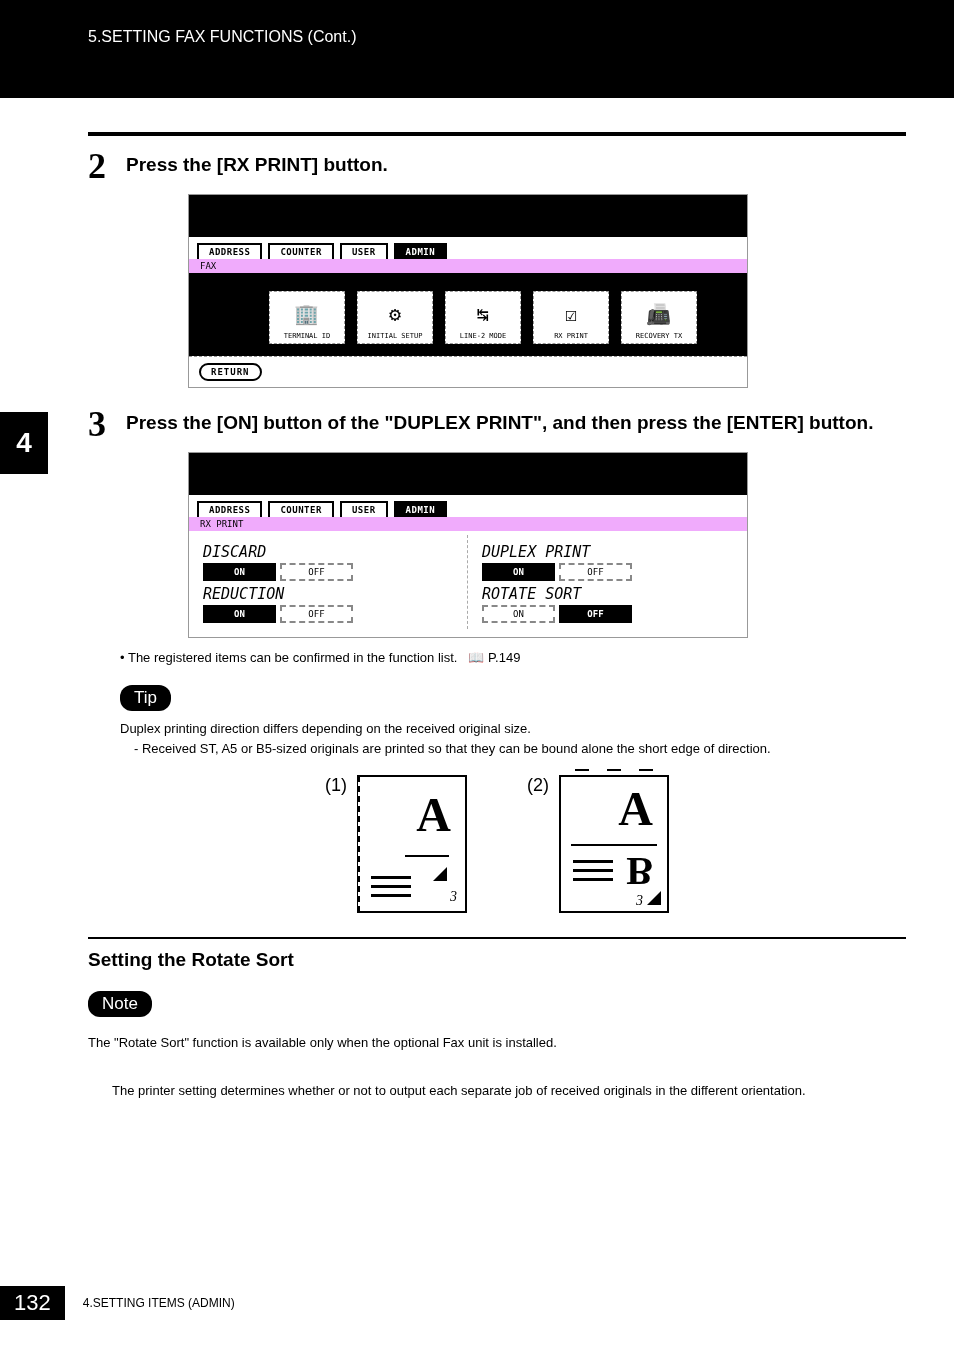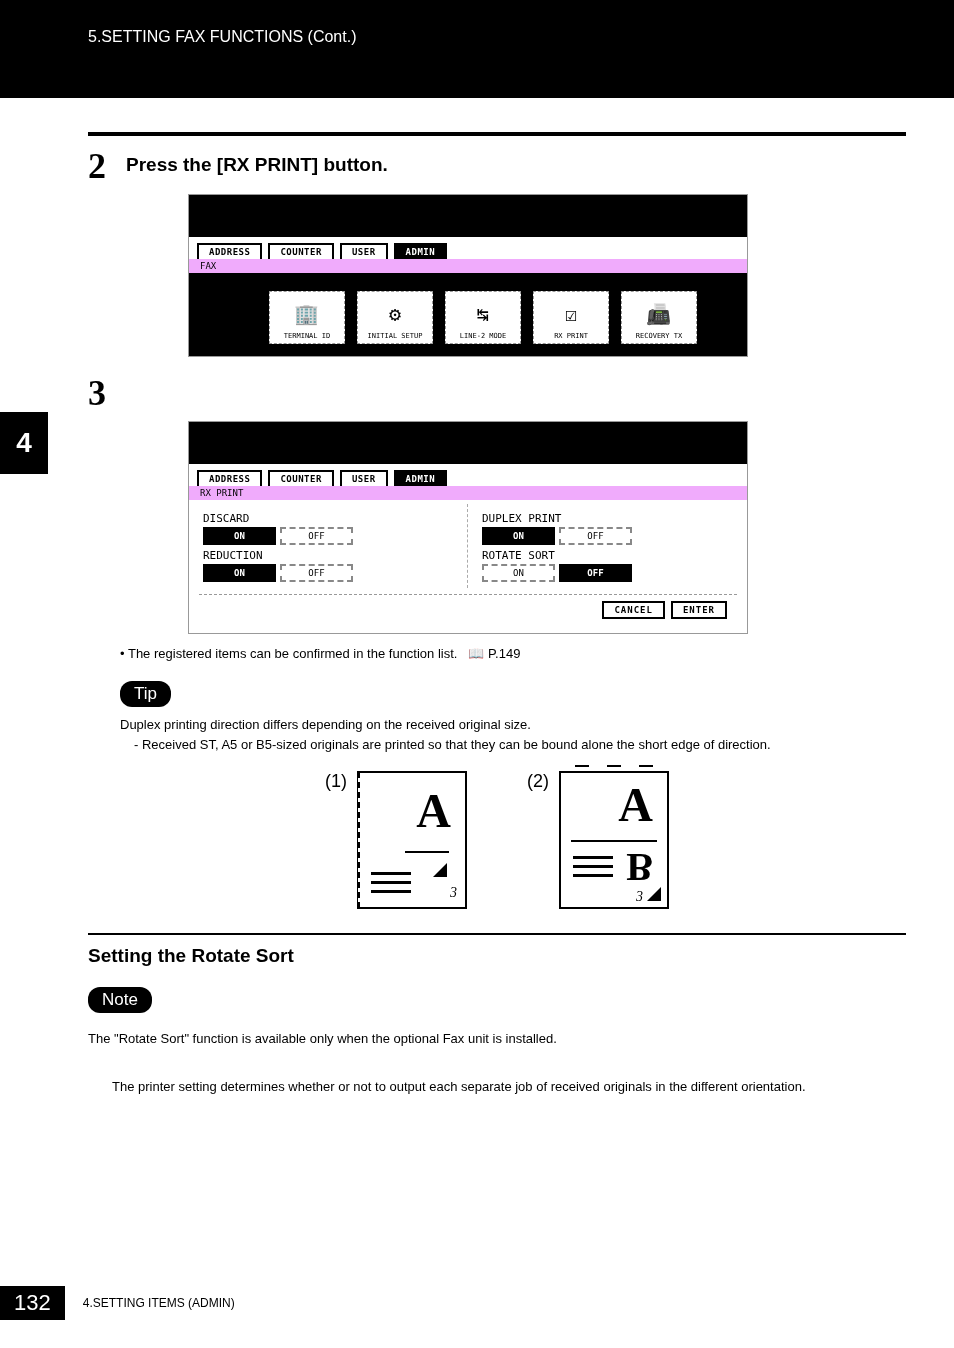--- a/index.html
+++ b/index.html
@@ -144,21 +144,21 @@
   
   .shot2-body {
     background: #fff;
     padding: 4px 10px 8px 10px;
     font-family: monospace;
     font-size: 9px;
   }
   .shot2-row { display: flex; }
   .shot2-col { width: 50%; border-right: 1px dashed #aaa; padding: 4px 10px 6px 4px; }
   .shot2-col:last-child { border-right: none; padding-left: 14px; }
-  .shot2-label { font-size: 11px; margin: 4px 0 2px 0; }
+  .shot2-label { font-size: 15px; margin: 4px 0 2px 0; font-style: italic; }
   .toggle-pair { display: flex; gap: 4px; }
   .toggle-btn {
     width: 73px;
     text-align: center;
     padding: 2px 0;
     border: 2px solid #000;
     font-weight: bold;
     font-size: 9px;
     background: #fff;
   }
@@ -300,25 +300,29 @@
         </div>
       <div class="shot-btn">
           <div class="ico">☑</div>
           <span>RX PRINT</span>
         </div>
       <div class="shot-btn">
           <div class="ico">📠</div>
           <span>RECOVERY TX</span>
         </div>
     </div>
+    <div class="shot-bottom">
+      <div class="pill-btn">RETURN</div>
+    </div>
   </div>
 
   
   <div class="step-row" style="margin-top:18px;">
     <div class="step-num">3</div>
+    <div class="step-text">Press the [ON] button of the "DUPLEX PRINT", and then press the [ENTER] button.</div>
   </div>
 
   
   <div class="screenshot">
     <div class="shot-top-black"></div>
     <div class="shot-tabs">
       <div class="shot-tab">ADDRESS</div>
       <div class="shot-tab">COUNTER</div>
       <div class="shot-tab">USER</div>
       <div class="shot-tab active">ADMIN</div>
@@ -344,24 +348,20 @@
             <div class="toggle-btn on">ON</div>
             <div class="toggle-btn dotted">OFF</div>
           </div>
           <div class="shot2-label">ROTATE SORT</div>
           <div class="toggle-pair">
             <div class="toggle-btn dotted">ON</div>
             <div class="toggle-btn on">OFF</div>
           </div>
         </div>
       </div>
-      <div class="shot2-bottom">
-        <div class="rect-btn">CANCEL</div>
-        <div class="rect-btn">ENTER</div>
-      </div>
     </div>
   </div>
 
   <div class="bullet-note">
     • <span>The registered items can be confirmed in the function list.</span>
     &nbsp;&nbsp;<span>📖</span>
     <span>P.149</span>
   </div>
 
   <div class="tip-badge">Tip</div>

